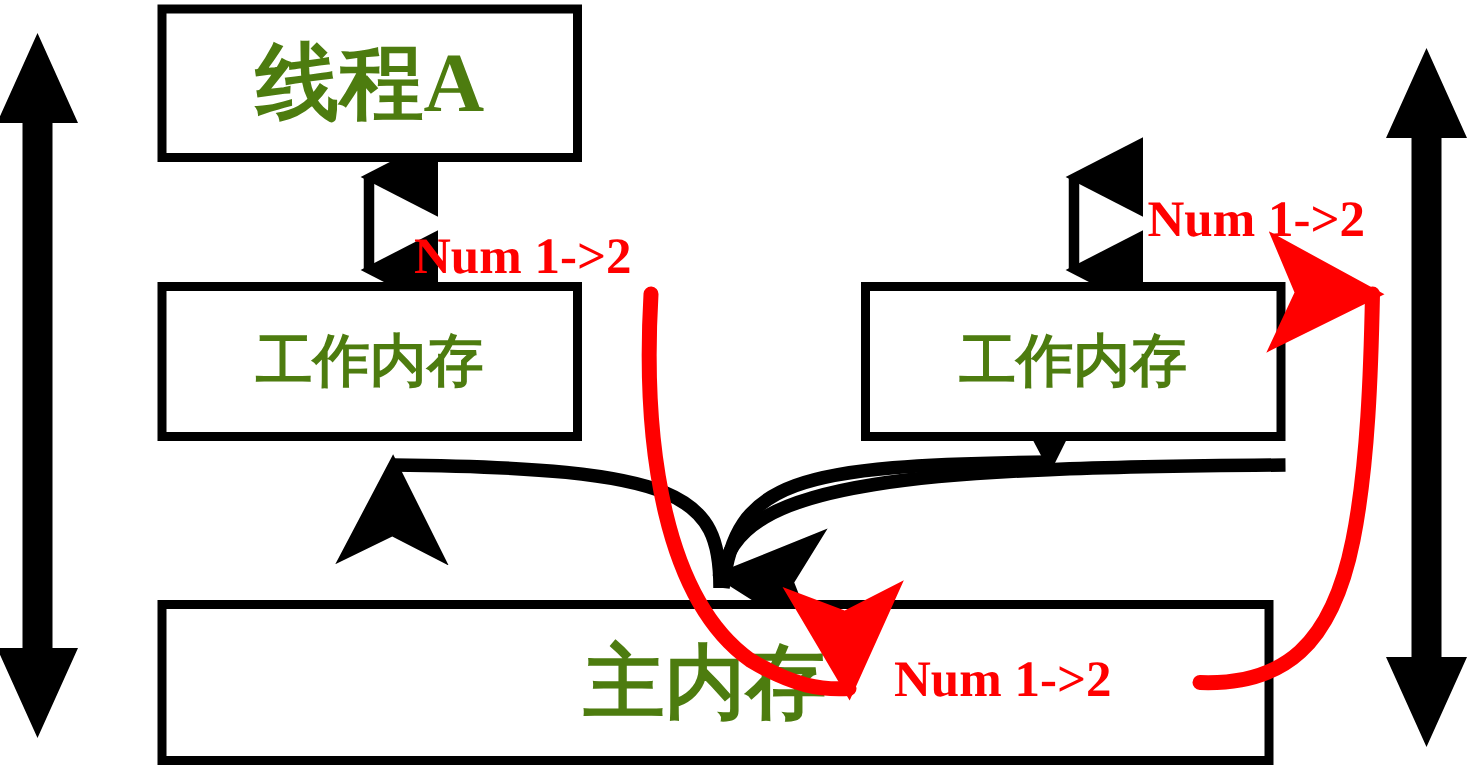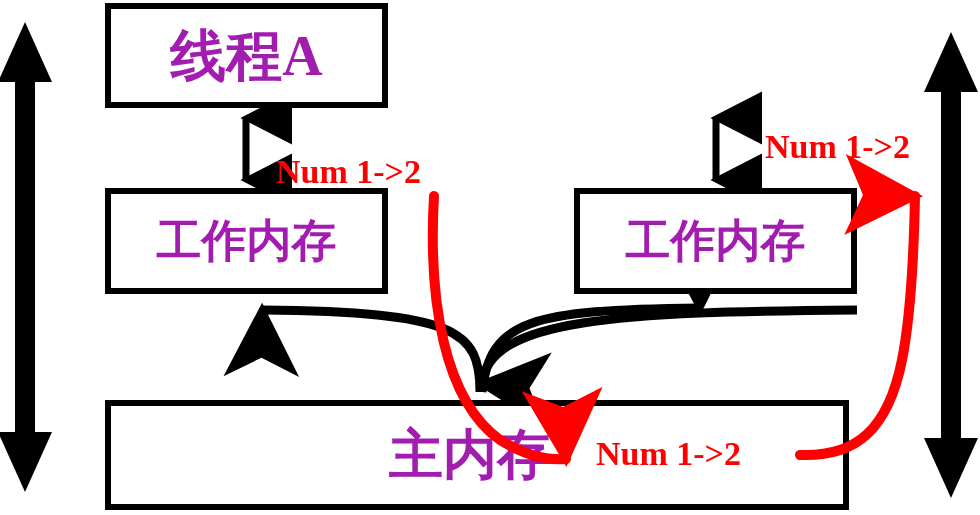--- a/index.html
+++ b/index.html
@@ -30,34 +30,34 @@
     box-sizing: border-box;
     background: #ffffff;
     border: 6px solid #000000;
     display: flex;
     align-items: center;
     justify-content: center;
   }
   .box-label {
     font-family: "Liberation Serif", "DejaVu Serif", serif;
     font-weight: bold;
-    color: #a21caf;
+    color: #4d7c0f;
     white-space: nowrap;
     line-height: 1;
   }
   #thread-a-box   { left: 105px; top: 3px;   width: 283px; height: 105px; }
   #thread-b-box   { left: 574px; top: 3px;   width: 283px; height: 105px; }
   #wm-left-box    { left: 105px; top: 188px; width: 283px; height: 106px; }
   #wm-right-box   { left: 574px; top: 188px; width: 283px; height: 106px; }
   #main-mem-box   { left: 105px; top: 400px; width: 744px; height: 110px;
                     justify-content: flex-start; }
   #thread-a-box .box-label,
   #thread-b-box .box-label { font-size: 56px; }
   #wm-left-box .box-label,
-  #wm-right-box .box-label { font-size: 45px; }
+  #wm-right-box .box-label { font-size: 38px; }
   #main-mem-box .box-label { font-size: 54px; margin-left: 278px; }
 
   .red-label {
     position: absolute;
     font-family: "Liberation Serif", "DejaVu Serif", serif;
     font-weight: bold;
     font-size: 34px;
     color: #ff0000;
     white-space: nowrap;
     line-height: 1;

